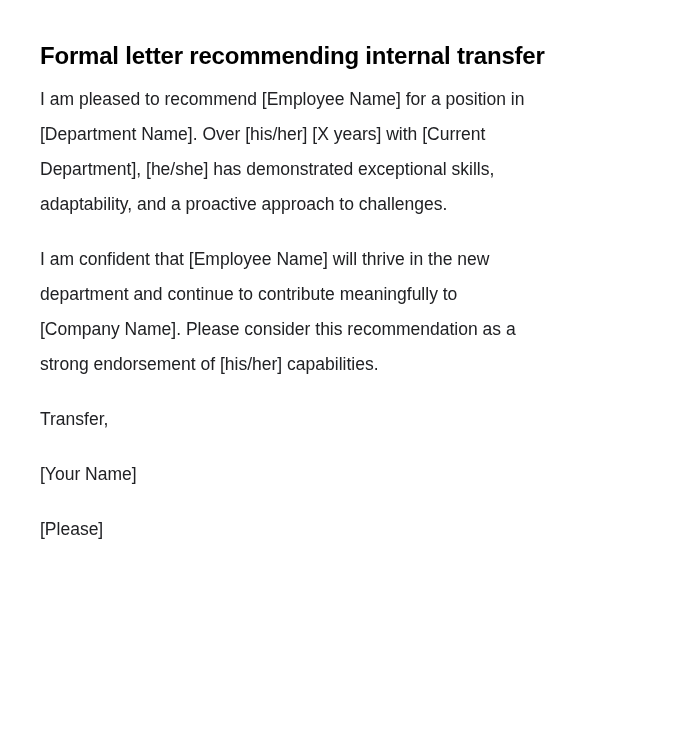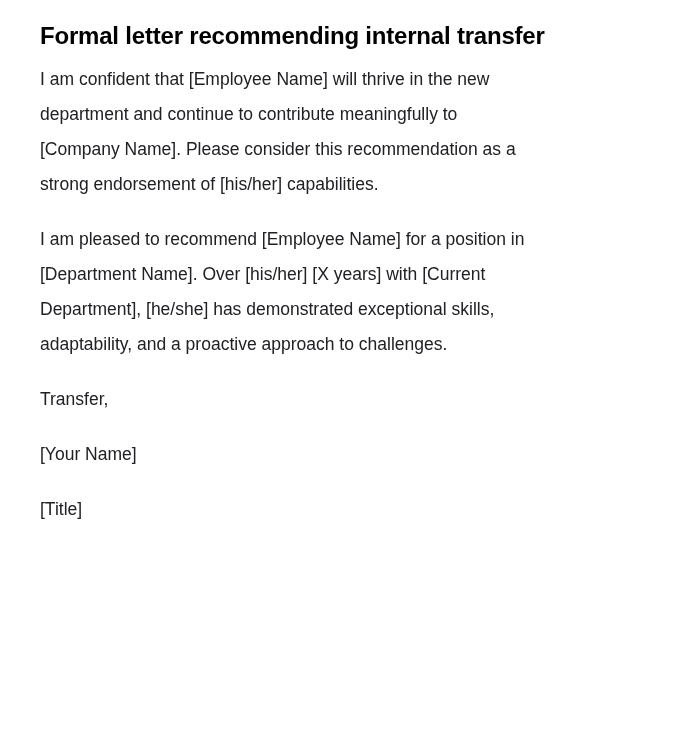--- a/index.html
+++ b/index.html
@@ -9,21 +9,21 @@
   }
   body {
     width: 700px;
     height: 746px;
     overflow: hidden;
     font-family: "Liberation Sans", "DejaVu Sans", sans-serif;
   }
   .letter-container {
     box-sizing: border-box;
     width: 624px;
-    padding: 20px 24px 0 40px;
+    padding: 40px 24px 0 40px;
   }
   .letter-title {
     margin: 0 0 10px 0;
     font-size: 24px;
     line-height: 32px;
     font-weight: 700;
     color: #000000;
     letter-spacing: -0.2px;
   }
   .letter-paragraph {
@@ -37,30 +37,30 @@
 </style>
 </head>
 <body>
 
 <div class="letter-container">
 
   <h1 class="letter-title">Formal letter recommending internal transfer</h1>
 
 
 
+  <p class="letter-paragraph">I am pleased to recommend [Employee Name] for a position in
+[Department Name]. Over [his/her] [X years] with [Current
+Department], [he/she] has demonstrated exceptional skills,
+adaptability, and a proactive approach to challenges.</p>
+
   <p class="letter-paragraph">I am confident that [Employee Name] will thrive in the new
 department and continue to contribute meaningfully to
 [Company Name]. Please consider this recommendation as a
 strong endorsement of [his/her] capabilities.</p>
 
-  <p class="letter-paragraph">I am pleased to recommend [Employee Name] for a position in
-[Department Name]. Over [his/her] [X years] with [Current
-Department], [he/she] has demonstrated exceptional skills,
-adaptability, and a proactive approach to challenges.</p>
-
   <p class="letter-paragraph">Transfer,</p>
 
   <p class="letter-paragraph">[Your Name]</p>
 
-  <p class="letter-paragraph">[Title]</p>
+  <p class="letter-paragraph">[Please]</p>
 
 
 </div>
 
 </body></html>

